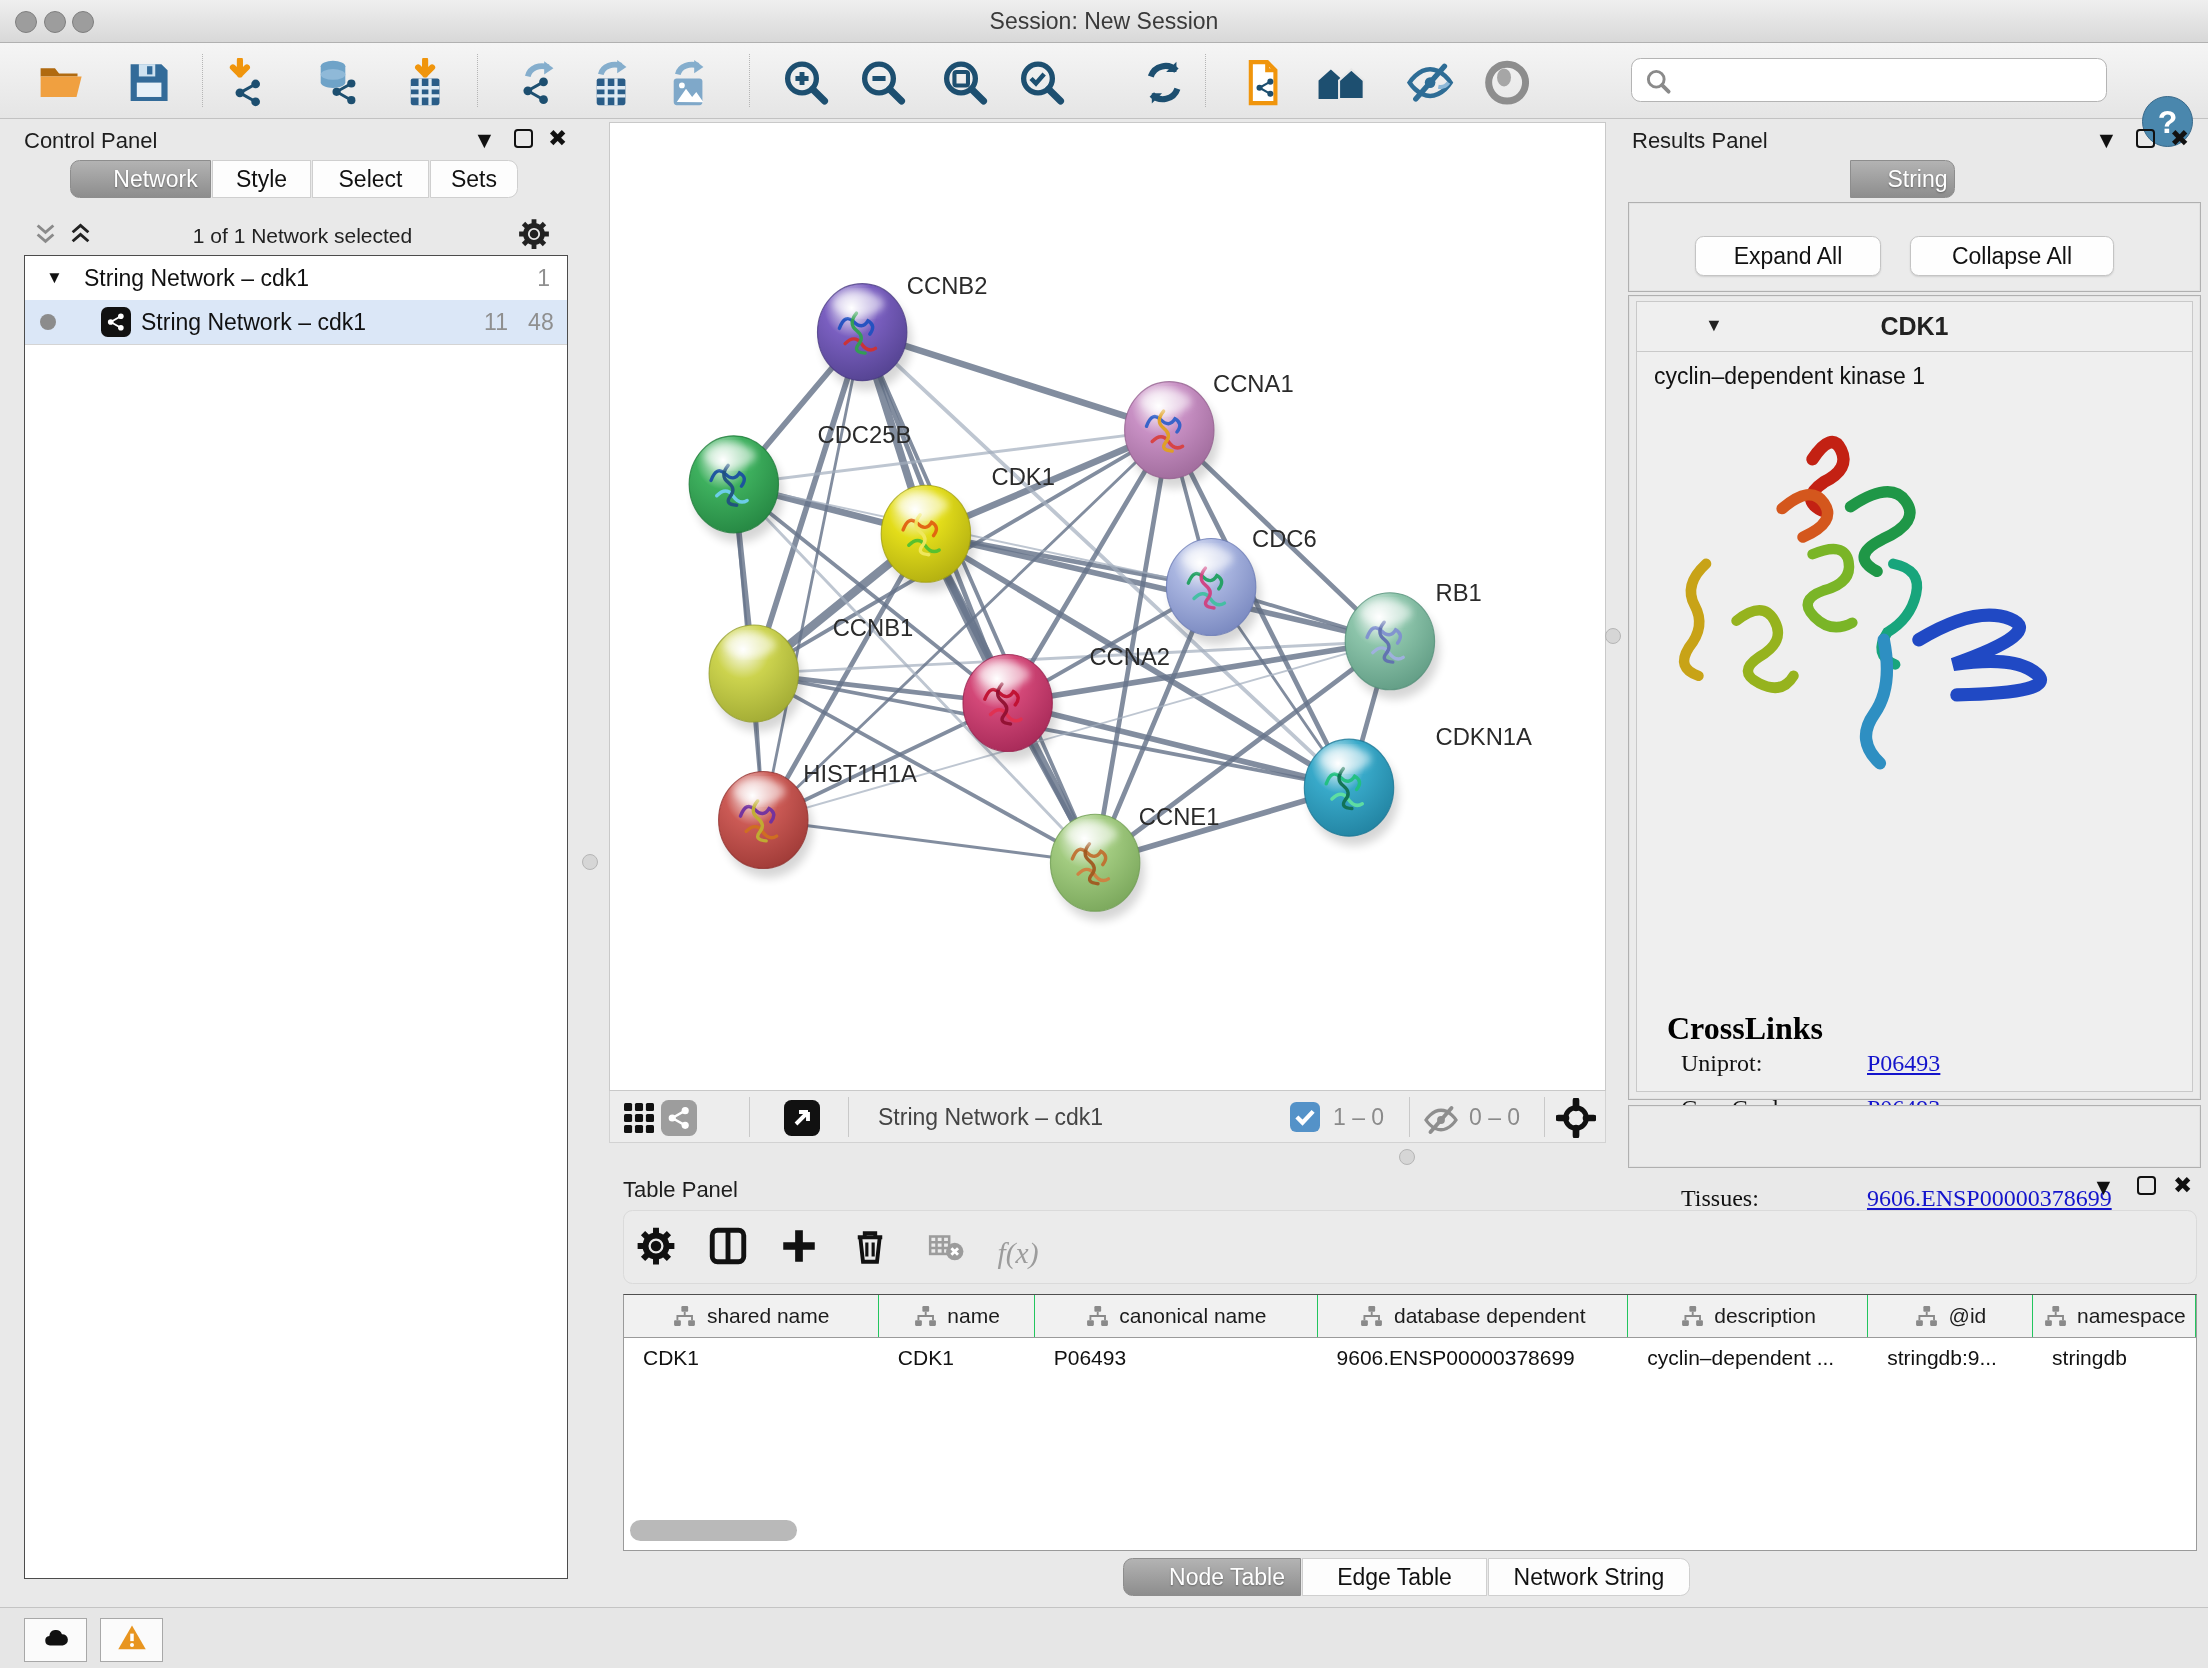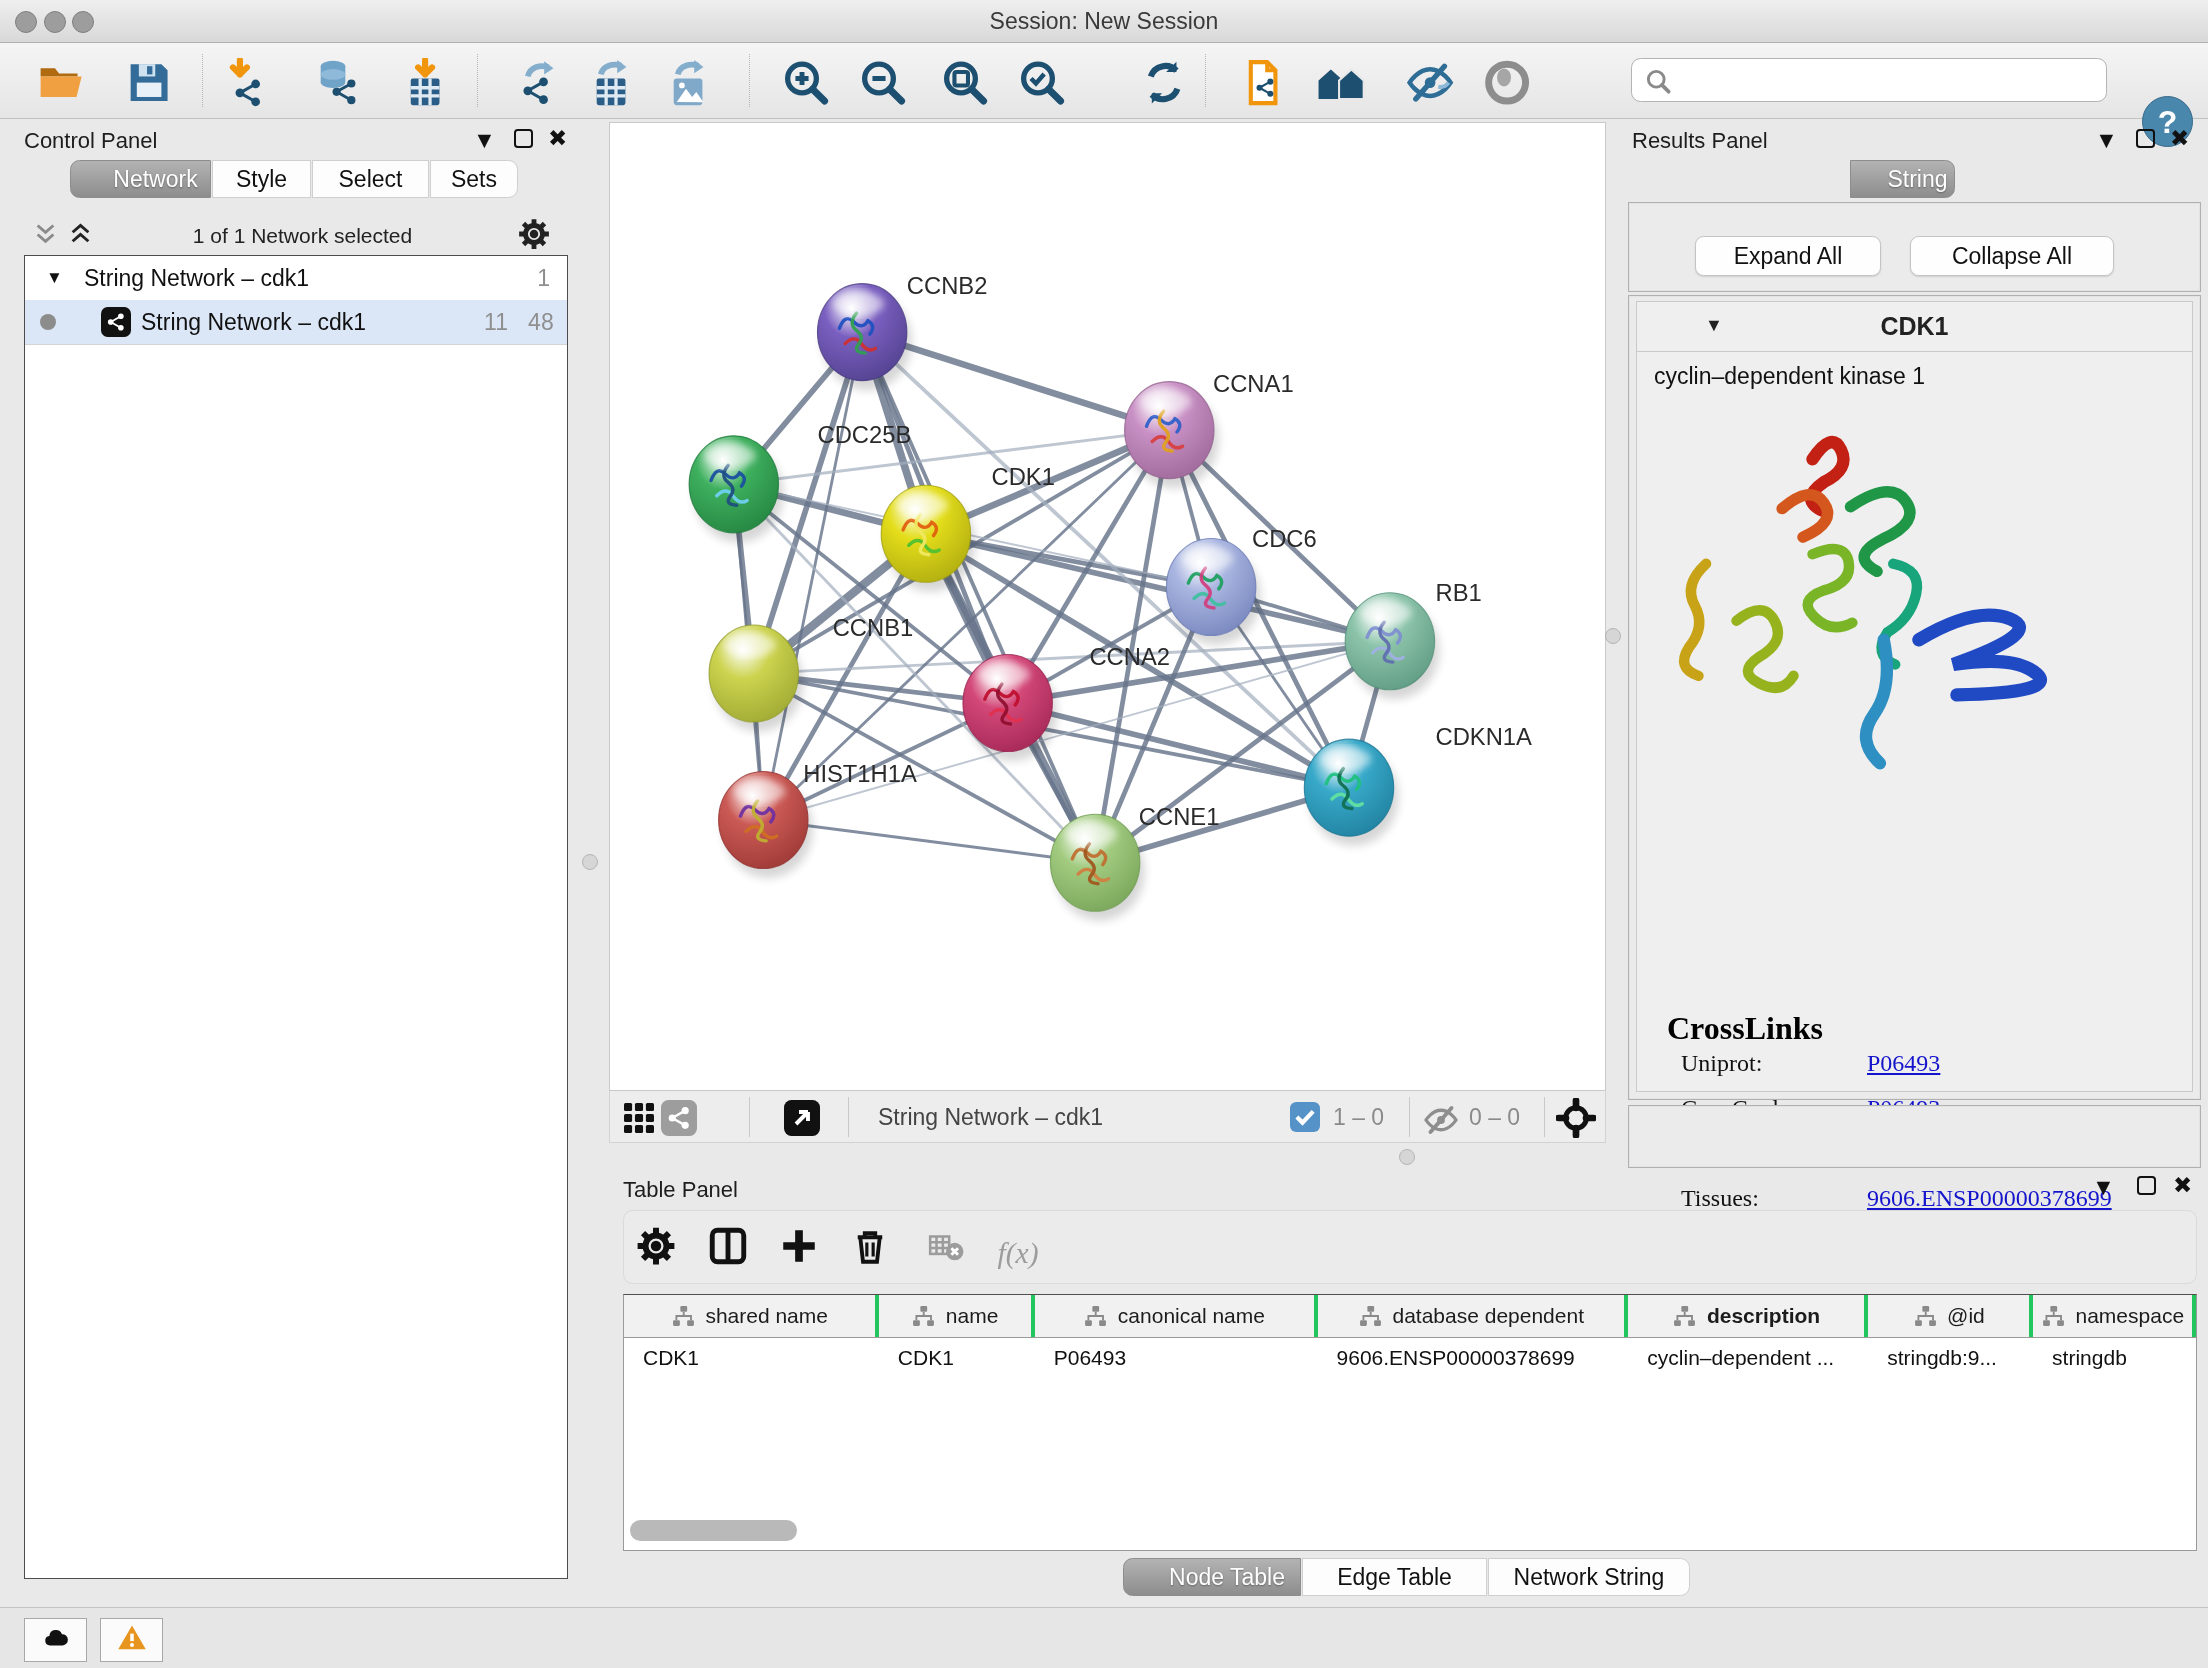--- a/index.html
+++ b/index.html
@@ -59,21 +59,21 @@
   .cdk-card{position:absolute;left:1636px;top:301px;width:555px;height:789px;background:#efefef;border:1px solid #c9c9c9;}
   .cdk-head{position:absolute;left:0;top:0;width:100%;height:49px;border-bottom:1px solid #c9c9c9;}
   .serif{font-family:"Liberation Serif","DejaVu Serif",serif;}
   .xl-label{font-size:24px;color:#111;}
   .xl-link{font-size:24px;color:#1414cc;text-decoration:underline;cursor:pointer;}
   
   .tp-toolbox{left:623px;top:1210px;width:1574px;height:74px;background:#ebebeb;border:1px solid #dadada;border-radius:9.5px;box-sizing:border-box;}
   .tpicon{position:absolute;top:1225px;width:44px;height:44px;background:none;border:none;padding:0;cursor:pointer;transform:translateX(-50%);}
   .tbl{left:623px;top:1294px;width:1574px;height:257px;background:#fff;border:1px solid #9a9a9a;border-top:1.9px solid #4f4f4f;box-sizing:border-box;}
   .thead{position:absolute;left:0;top:0;height:42px;width:100%;background:#f1f1f1;border-bottom:1px solid #9a9a9a;display:flex;}
-  .th{position:relative;height:42px;border-right:4px solid #22c55e;display:flex;align-items:center;justify-content:center;
+  .th{position:relative;height:42px;border-right:1px solid #22c55e;display:flex;align-items:center;justify-content:center;
       gap:9.5px;font-size:21px;color:#1c1c1c;box-sizing:border-box;overflow:hidden;white-space:nowrap;}
   .trdata{position:absolute;left:0;top:42px;height:42px;width:100%;display:flex;}
   .td{height:42px;line-height:42px;font-size:21px;color:#111;padding-left:19px;box-sizing:border-box;overflow:hidden;white-space:nowrap;}
   .hscroll{position:absolute;left:630px;top:1520px;width:167px;height:21px;border-radius:10.5px;background:#b9b9b9;}
   
   .statusbar{left:0;top:1607px;width:2208px;height:61px;background:#e6e6e6;border-top:1px solid #c4c4c4;}
   .sbtn{position:absolute;background:#fbfbfb;border:1.9px solid #a8a8a8;cursor:pointer;}
   .hidden-defs{position:absolute;width:0;height:0;overflow:hidden;}
 </style>
 </head>
@@ -690,21 +690,21 @@
           <use href="#i-hier" width="24" height="24"></use>
         </svg>
         <span>canonical name</span>
       </div>
       <div class="th" style="width: 311px;">
         <svg viewBox="0 0 24 24" width="25" height="25">
           <use href="#i-hier" width="24" height="24"></use>
         </svg>
         <span>database dependent</span>
       </div>
-      <div class="th" style="width: 240px; font-weight: bold;">
+      <div class="th" style="width: 240px;">
         <svg viewBox="0 0 24 24" width="25" height="25">
           <use href="#i-hier" width="24" height="24"></use>
         </svg>
         <span>description</span>
       </div>
       <div class="th" style="width: 165px;">
         <svg viewBox="0 0 24 24" width="25" height="25">
           <use href="#i-hier" width="24" height="24"></use>
         </svg>
         <span>@id</span>

